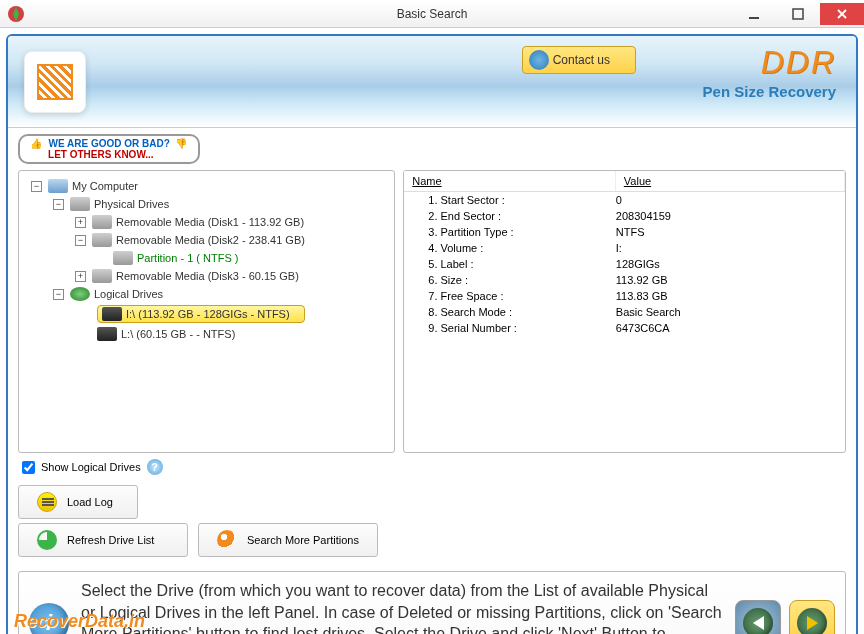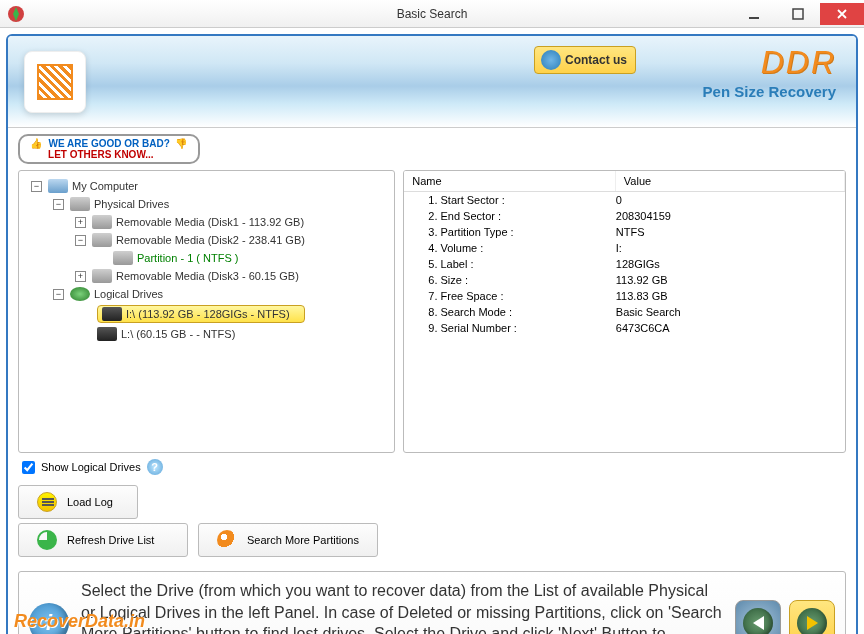--- a/index.html
+++ b/index.html
@@ -11,21 +11,21 @@
 .titlebar .controls { margin-left: auto; display: flex; }
 .winbtn { width: 44px; height: 22px; border: none; background: transparent; display: flex; align-items: center; justify-content: center; cursor: pointer; }
 .winbtn.close { background: #e04343; color: #fff; }
 .winbtn svg { width: 12px; height: 12px; }
 
 .outer { border: 2px solid #3478c1; margin: 6px 6px 0 6px; border-radius: 6px; background: #fff; position: relative; overflow: hidden; }
 
 .banner { height: 92px; background: linear-gradient(to bottom, #e8f4fb 0%, #d0e7f5 30%, #a9cde8 55%, #cfeaf8 75%, #fff 100%); display: flex; align-items: center; padding: 0 16px; border-bottom: 1px solid #ccc; position: relative; }
 .logo-box { width: 62px; height: 62px; background: #fff; border: 1px solid #eee; border-radius: 8px; box-shadow: 0 2px 6px rgba(0,0,0,0.15); display: flex; align-items: center; justify-content: center; }
 .logo-inner { width: 36px; height: 36px; border: 2px solid #f28b1e; background: repeating-linear-gradient(45deg,#f28b1e 0 3px,#fff 3px 6px); }
-.contact-btn { position: absolute; top: 10px; right: 220px; background: linear-gradient(#ffe680,#ffd24a); border: 1px solid #c9a022; border-radius: 4px; padding: 3px 8px 3px 6px; font-size: 12px; font-weight: bold; color: #333; display: flex; align-items: center; gap: 4px; cursor: pointer; }
+.contact-btn { position: absolute; top: 10px; right: 220px; background: linear-gradient(#ffe680,#ffd24a); border: 1px solid #c9a022; border-radius: 4px; padding: 3px 25px 3px 6px; font-size: 12px; font-weight: normal; color: #333; display: flex; align-items: center; gap: 4px; cursor: pointer; }
 .contact-btn .ci { width: 20px; height: 20px; background: radial-gradient(#6fb5e6,#2a7db8); border-radius: 50%; }
 .brand { position: absolute; right: 20px; top: 8px; text-align: right; }
 .brand-ddr { font-size: 32px; font-weight: normal; font-style: italic; color: #f28b1e; text-shadow: 1px 1px 0 #d07a1a; letter-spacing: 2px; }
 .brand-sub { font-size: 15px; color: #2a7db8; font-weight: bold; margin-top: 2px; }
 
 .review-btn { margin: 6px 0 6px 10px; display: inline-block; border: 2px solid #999; border-radius: 10px; padding: 2px 10px; background: #fff; font-size: 10px; font-family: monospace; font-weight: bold; cursor: pointer; }
 .review-btn .l1 { color: #0060c0; }
 .review-btn .l2 { color: #c00000; }
 
 .main-area { padding: 0 10px; }
@@ -34,21 +34,21 @@
 .tree-pane { flex: 1; padding: 6px 4px; overflow: auto; }
 .props-pane { flex: 1.2; overflow: auto; }
 
 .tree-row { display: flex; align-items: center; font-size: 11px; color: #333; padding: 2px 0; white-space: nowrap; }
 .exp { width: 11px; height: 11px; border: 1px solid #888; display: inline-flex; align-items: center; justify-content: center; font-size: 9px; line-height: 9px; margin-right: 6px; background: #fff; cursor: pointer; flex-shrink: 0; }
 .ticon { width: 20px; height: 14px; margin-right: 4px; flex-shrink: 0; }
 .ind1 { margin-left: 8px; } .ind2 { margin-left: 30px; } .ind3 { margin-left: 52px; } .ind4 { margin-left: 90px; } .ind5 { margin-left: 74px; }
 .selected { background: linear-gradient(#fff7a0,#ffe24a); border: 1px solid #c9a022; border-radius: 4px; padding: 1px 14px 1px 4px; display: inline-flex; align-items: center; }
 .partition { color: #008000; }
 
-.props-hdr { display: flex; border-bottom: 1px solid #ddd; font-size: 11px; background: #fff; }
+.props-hdr { display: flex; border-bottom: 1px solid #ddd; font-size: 11px; background: #fff; text-decoration: underline; }
 .props-hdr > div { padding: 4px 8px; border-right: 1px solid #eee; }
 .props-hdr .c1 { width: 48%; } .props-hdr .c2 { flex: 1; }
 .prow { display: flex; font-size: 11px; padding: 2px 0; }
 .prow .c1 { width: 48%; padding-left: 24px; } .prow .c2 { flex: 1; }
 
 .check-row { display: flex; align-items: center; gap: 6px; font-size: 11px; margin: 6px 4px; }
 .help-c { width: 16px; height: 16px; border-radius: 50%; background: radial-gradient(#bfe7ff,#5aa3d8); color: #fff; font-weight: bold; font-size: 11px; display: flex; align-items: center; justify-content: center; }
 
 .btn-row { display: flex; gap: 10px; margin: 4px 0; }
 .action-btn { background: linear-gradient(#fdfdfd,#f0f0f0); border: 1px solid #bbb; border-radius: 3px; padding: 6px 18px; font-size: 11px; display: flex; align-items: center; gap: 10px; cursor: pointer; min-width: 170px; }

